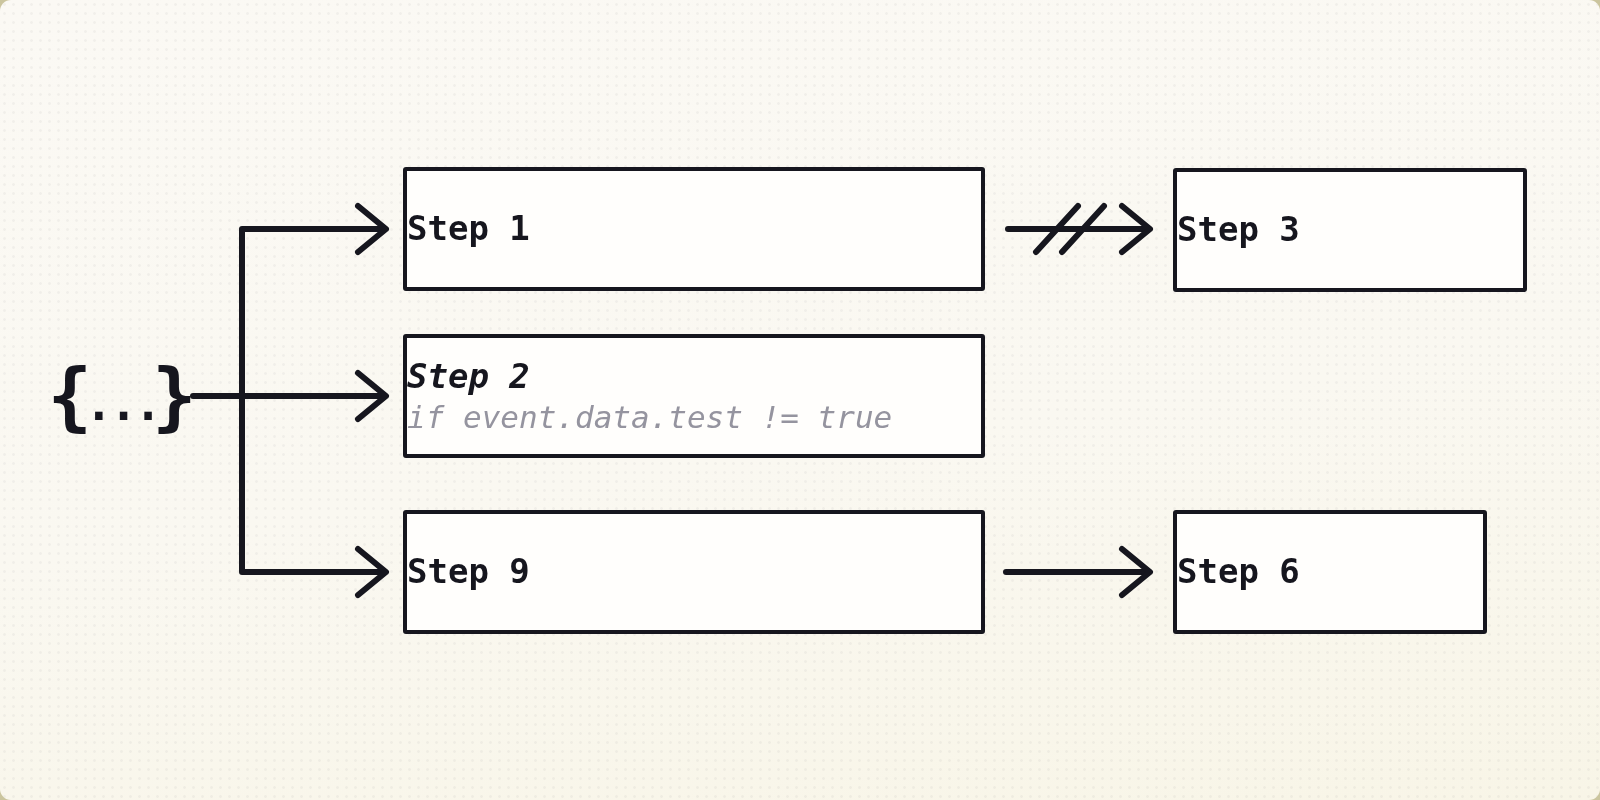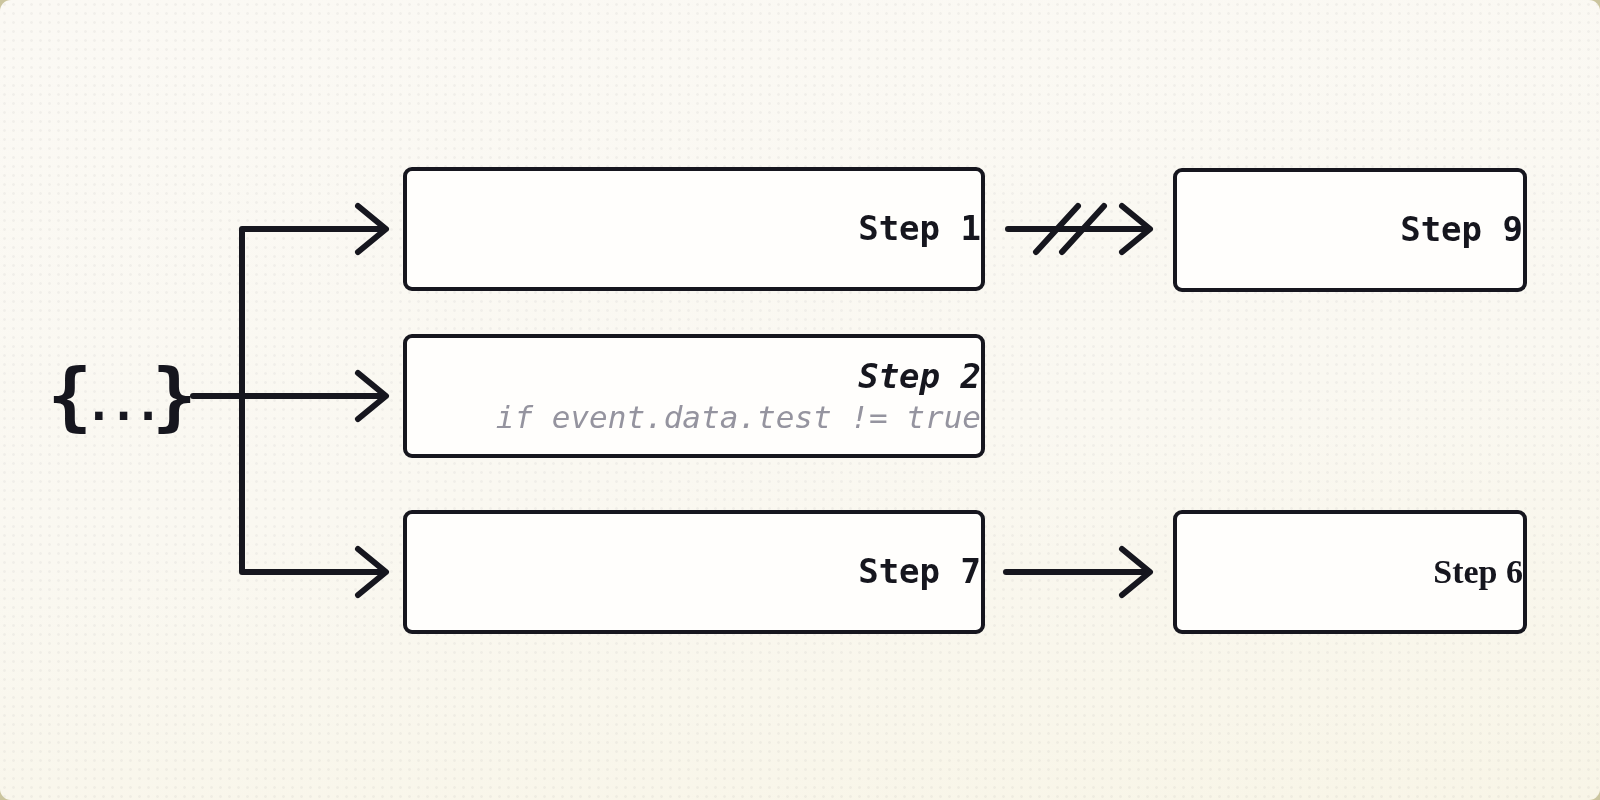--- a/index.html
+++ b/index.html
@@ -35,24 +35,24 @@
     stroke-width: 6;
     stroke-linecap: round;
     stroke-linejoin: round;
   }
 
   .node {
     position: absolute;
     box-sizing: border-box;
     background: #fffefc;
     border: 4px solid #16161e;
-    border-radius: 9px;
+    border-radius: 3px;
     display: flex;
     flex-direction: column;
-    align-items: flex-end;
+    align-items: flex-start;
     justify-content: center;
     gap: 4px;
   }
   .node .label {
     font-weight: 700;
     font-size: 34px;
     line-height: 1.1;
     color: #16161e;
     white-space: nowrap;
   }
@@ -61,21 +61,21 @@
     font-size: 31px;
     line-height: 1.1;
     color: #95949f;
     white-space: nowrap;
   }
 
   .node-step1 { left: 403px;  top: 167px; width: 582px; height: 124px; }
   .node-step2 { left: 403px;  top: 334px; width: 582px; height: 124px; font-style: italic; }
   .node-step3 { left: 403px;  top: 510px; width: 582px; height: 124px; }
   .node-step5 { left: 1173px; top: 168px; width: 354px; height: 124px; }
-  .node-step6 { left: 1173px; top: 510px; width: 354px; height: 124px; font-family: Liberation Serif, serif; }
+  .node-step6 { left: 1173px; top: 510px; width: 314px; height: 124px; }
 
   .event-symbol {
     position: absolute;
     left: 62px;
     top: 348px;
     width: 120px;
     height: 96px;
     display: flex;
     align-items: baseline;
     justify-content: center;
@@ -137,24 +137,24 @@
   <div class="node node-step1">
     <div class="label">Step 1</div>
   </div>
 
   <div class="node node-step2">
     <div class="label">Step 2</div>
     <div class="condition">if event.data.test != true</div>
   </div>
 
   <div class="node node-step3">
-    <div class="label">Step 7</div>
+    <div class="label">Step 9</div>
   </div>
 
   <div class="node node-step5">
-    <div class="label">Step 9</div>
+    <div class="label">Step 3</div>
   </div>
 
   <div class="node node-step6">
     <div class="label">Step 6</div>
   </div>
 
 </div>
 
 </body></html>

